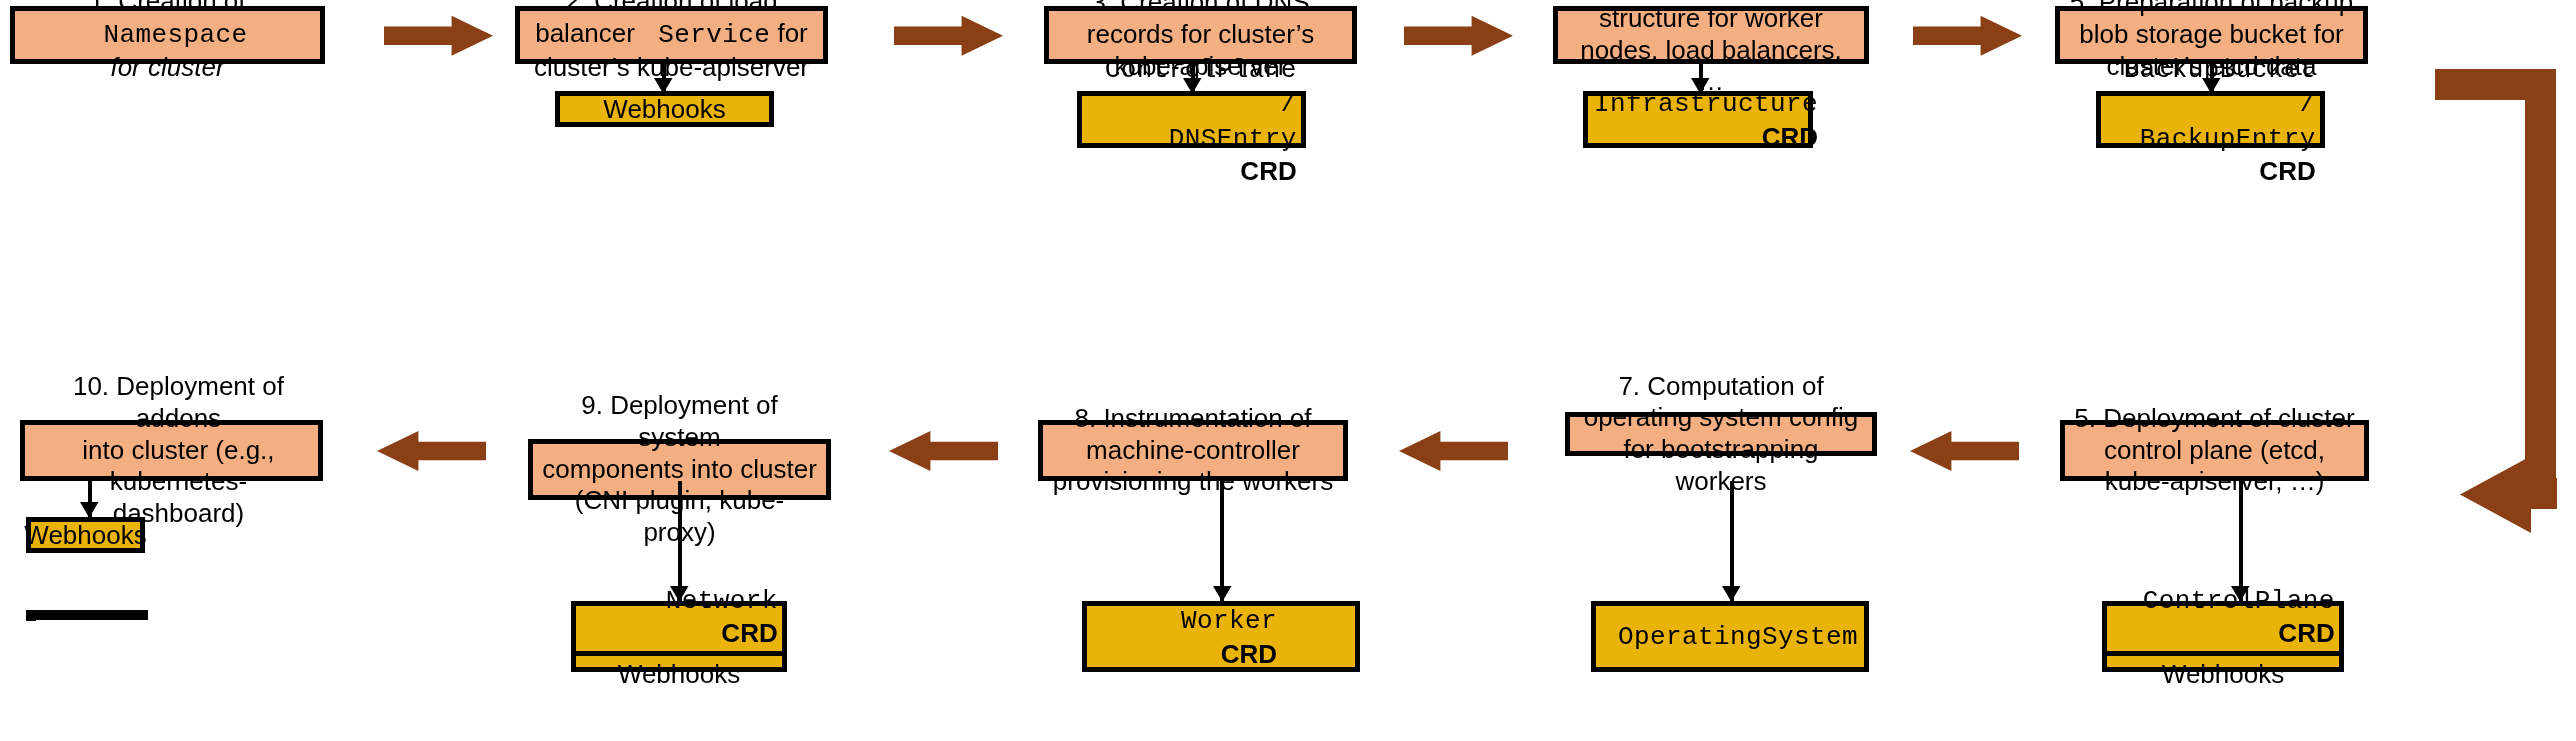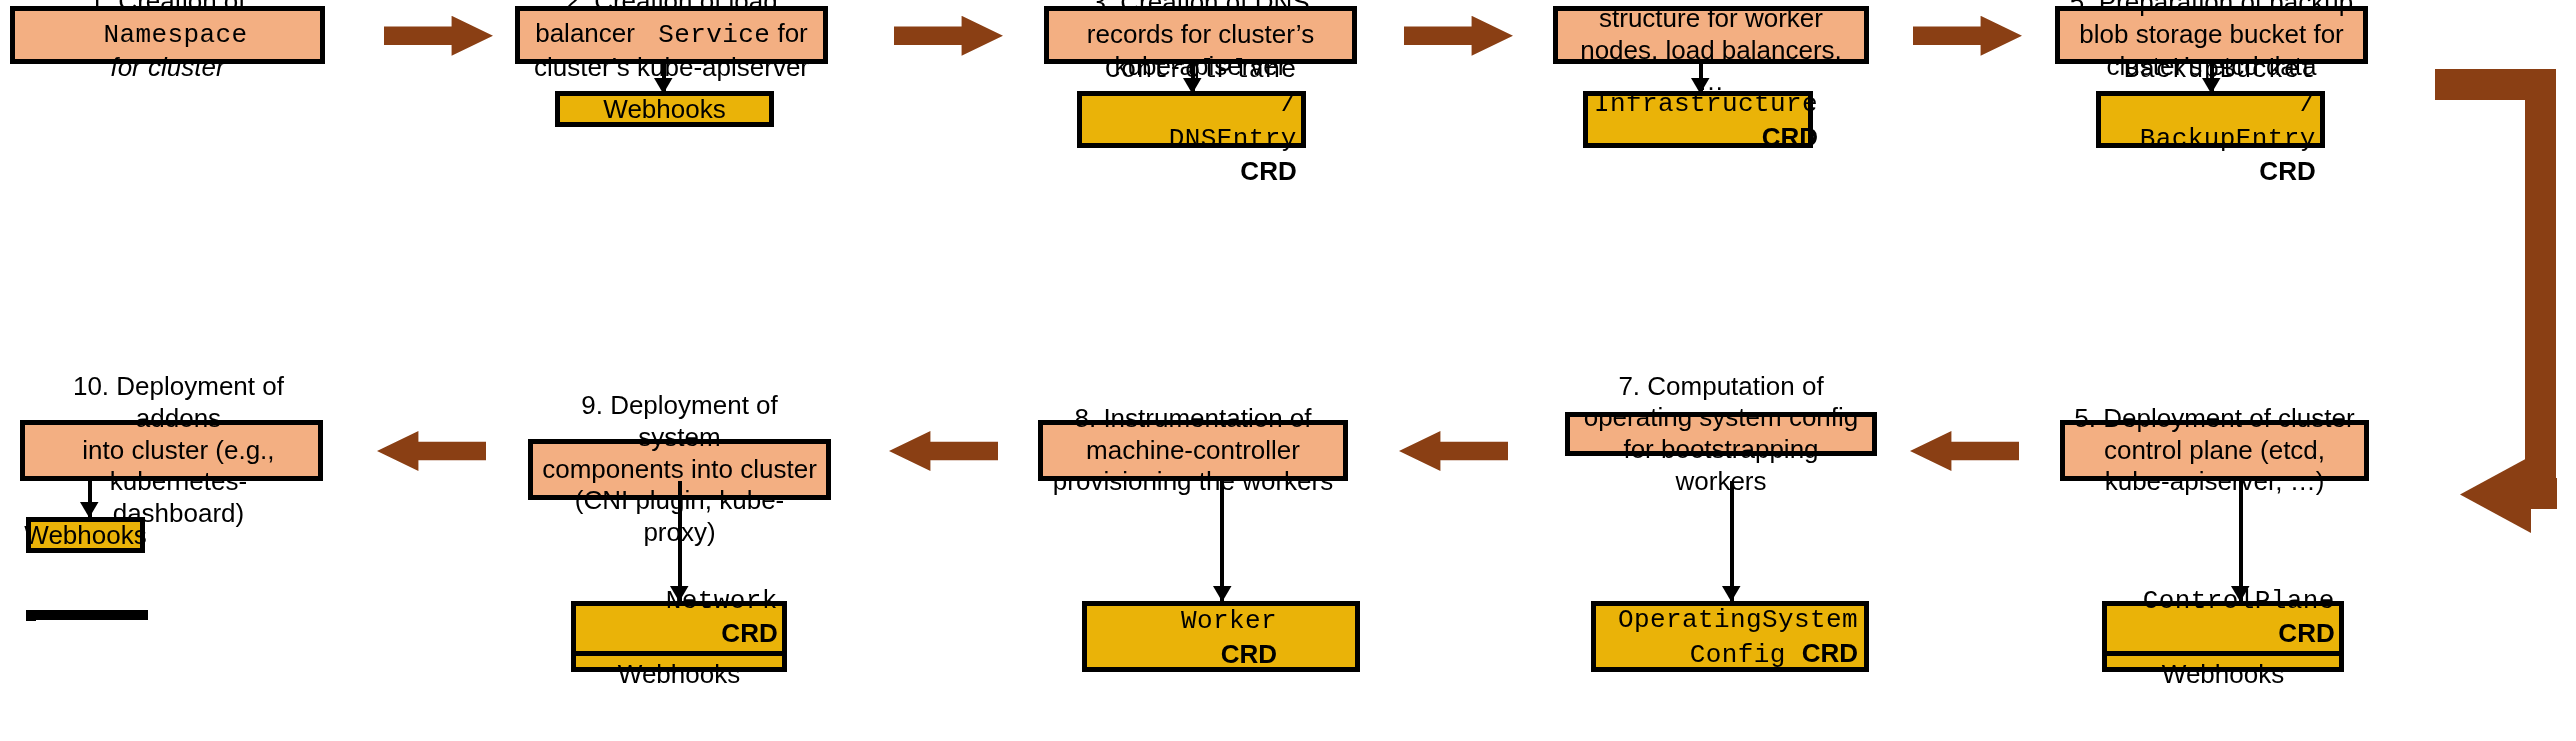--- a/index.html
+++ b/index.html
@@ -302,21 +302,20 @@
         </span>
     </div>
   </div>
 
   <div class="vline" style="left:1730px; top:481px; height:120px;"></div>
   <div class="vhead" style="left:1722px; top:586px;"></div>
   <div class="crd-box" style="left:1591px; top:601px; width:278px; height:71px;">
     <div class="cell">
       <span class="txt">
           <span style="display: block;"><span class="mono">OperatingSystem</span></span>
-          <span style="display: block;"><span class="mono">Config </span><span class="bold-sans">CRD</span></span>
         </span>
     </div>
   </div>
 
   <div class="vline" style="left:2239px; top:481px; height:120px;"></div>
   <div class="vhead" style="left:2231px; top:586px;"></div>
   <div class="crd-box" style="left:2102px; top:601px; width:242px; height:71px;">
     <div class="cell">
       <span class="txt">
           <span style="display: block;"><span class="mono">ControlPlane </span><span class="bold-sans">CRD</span></span>

